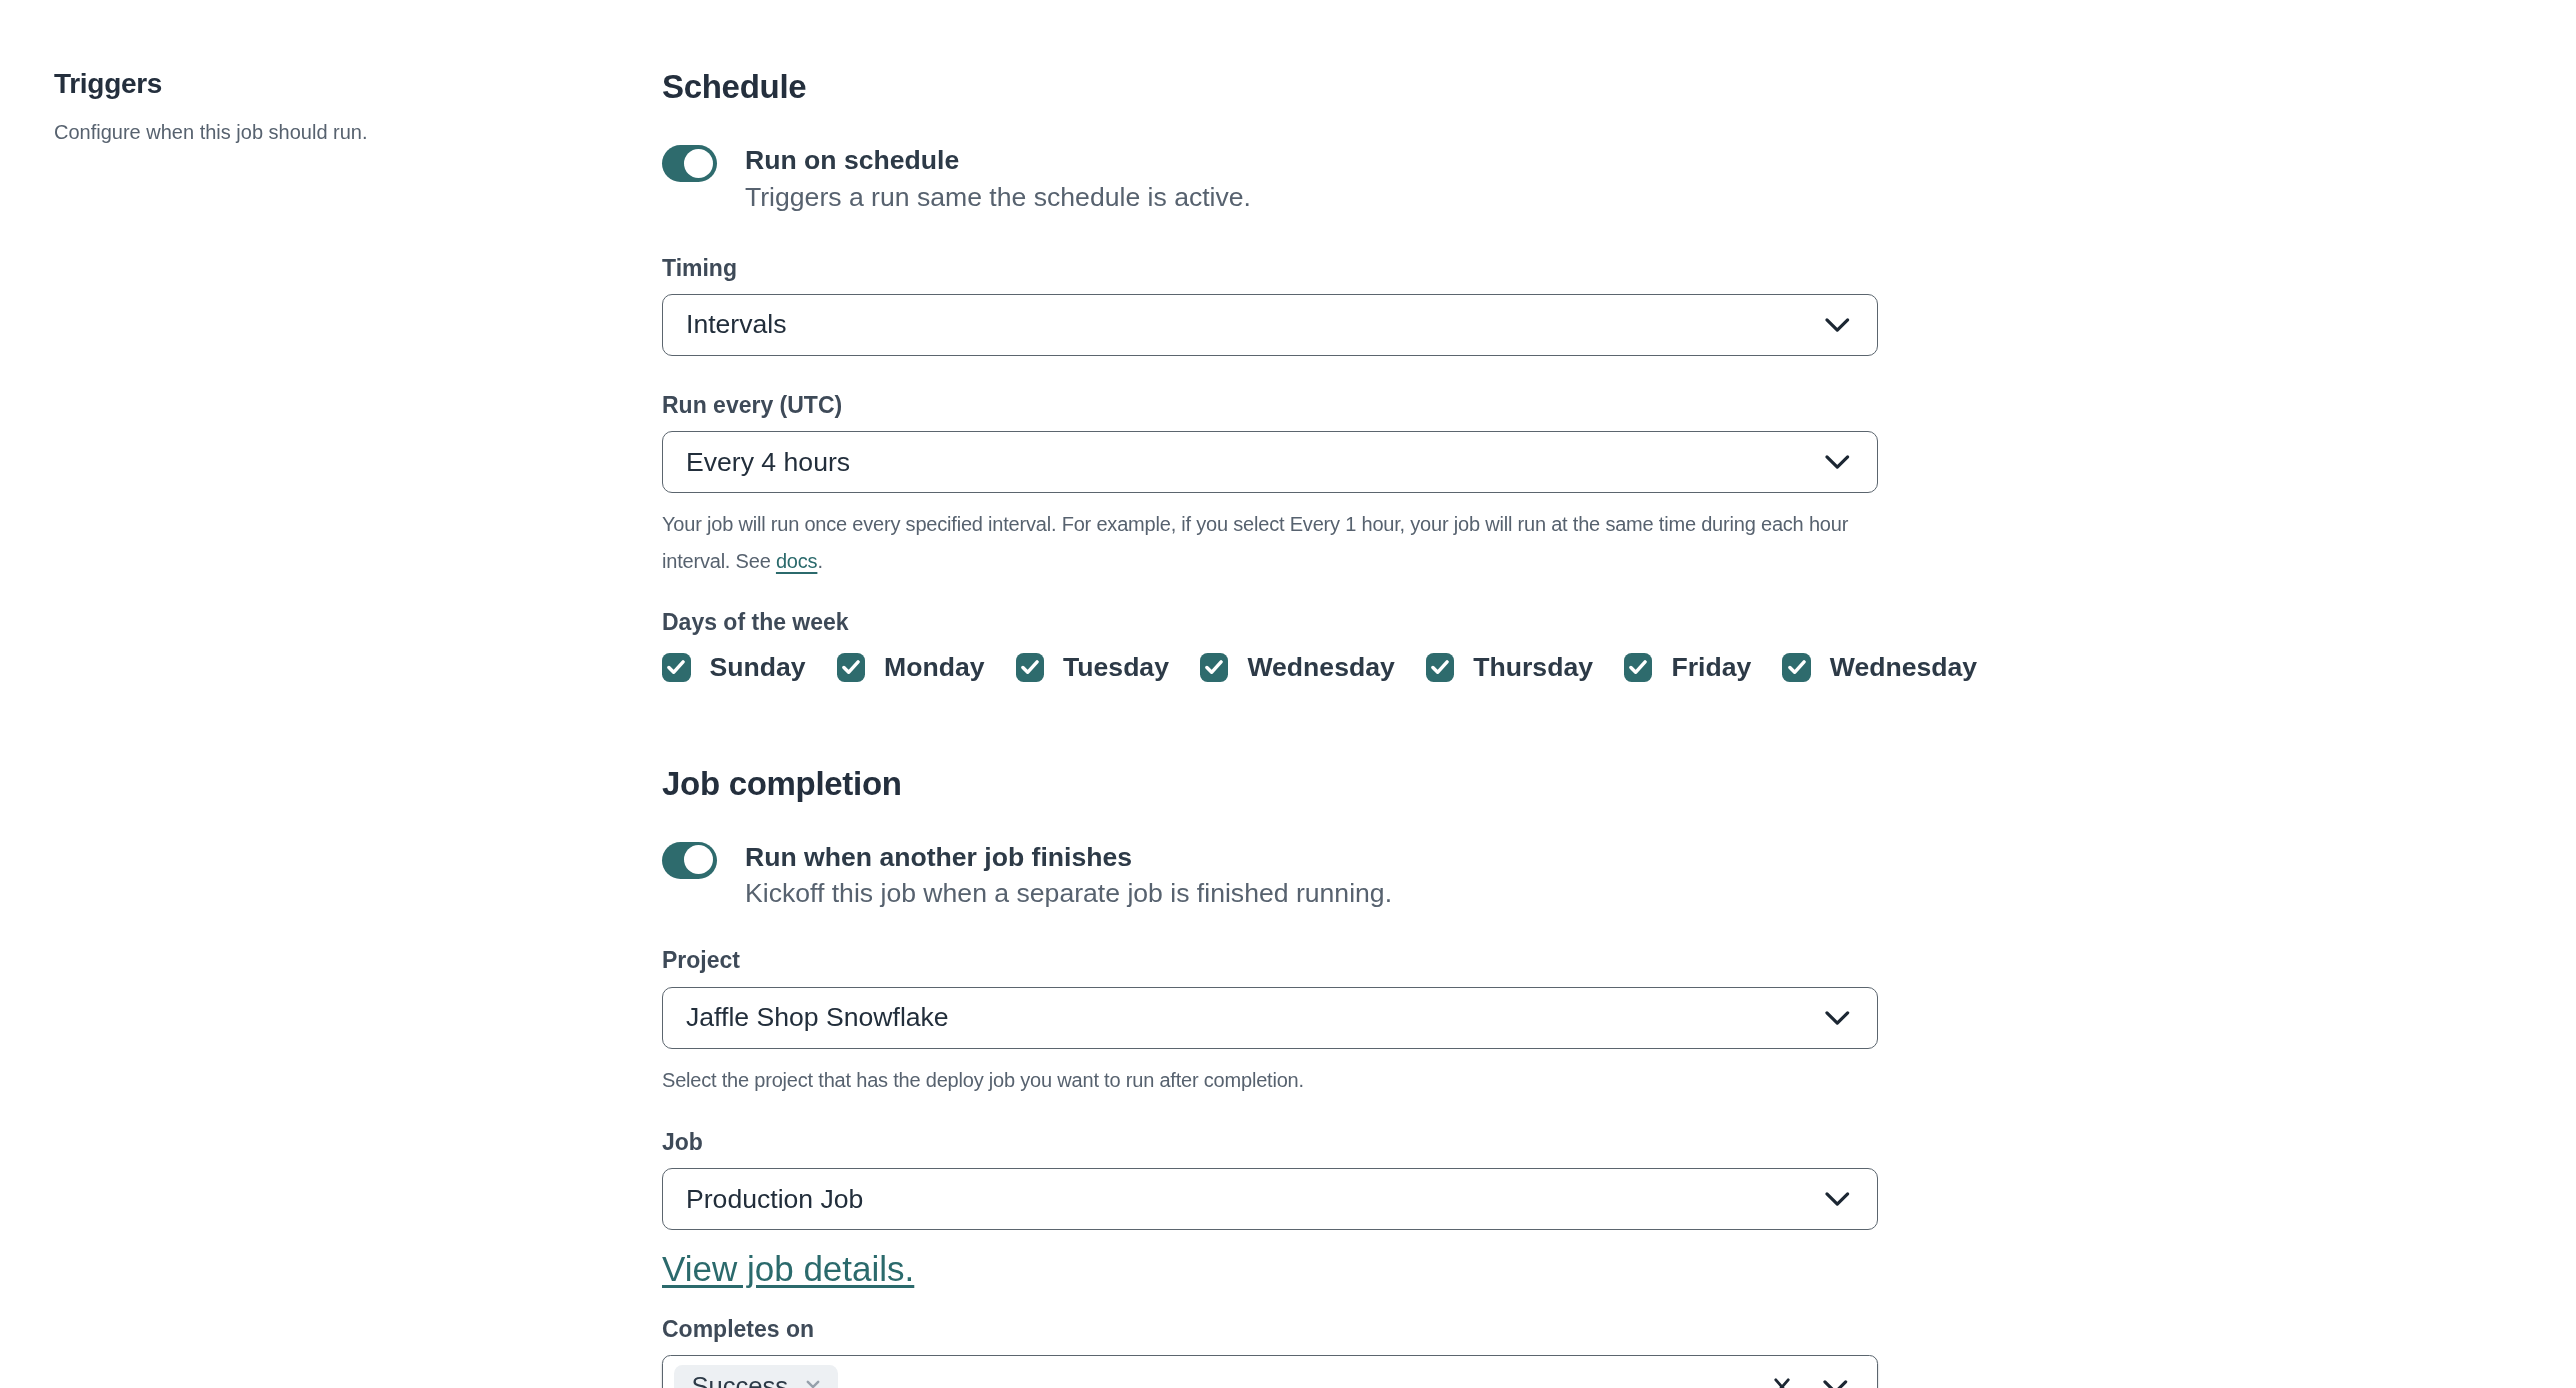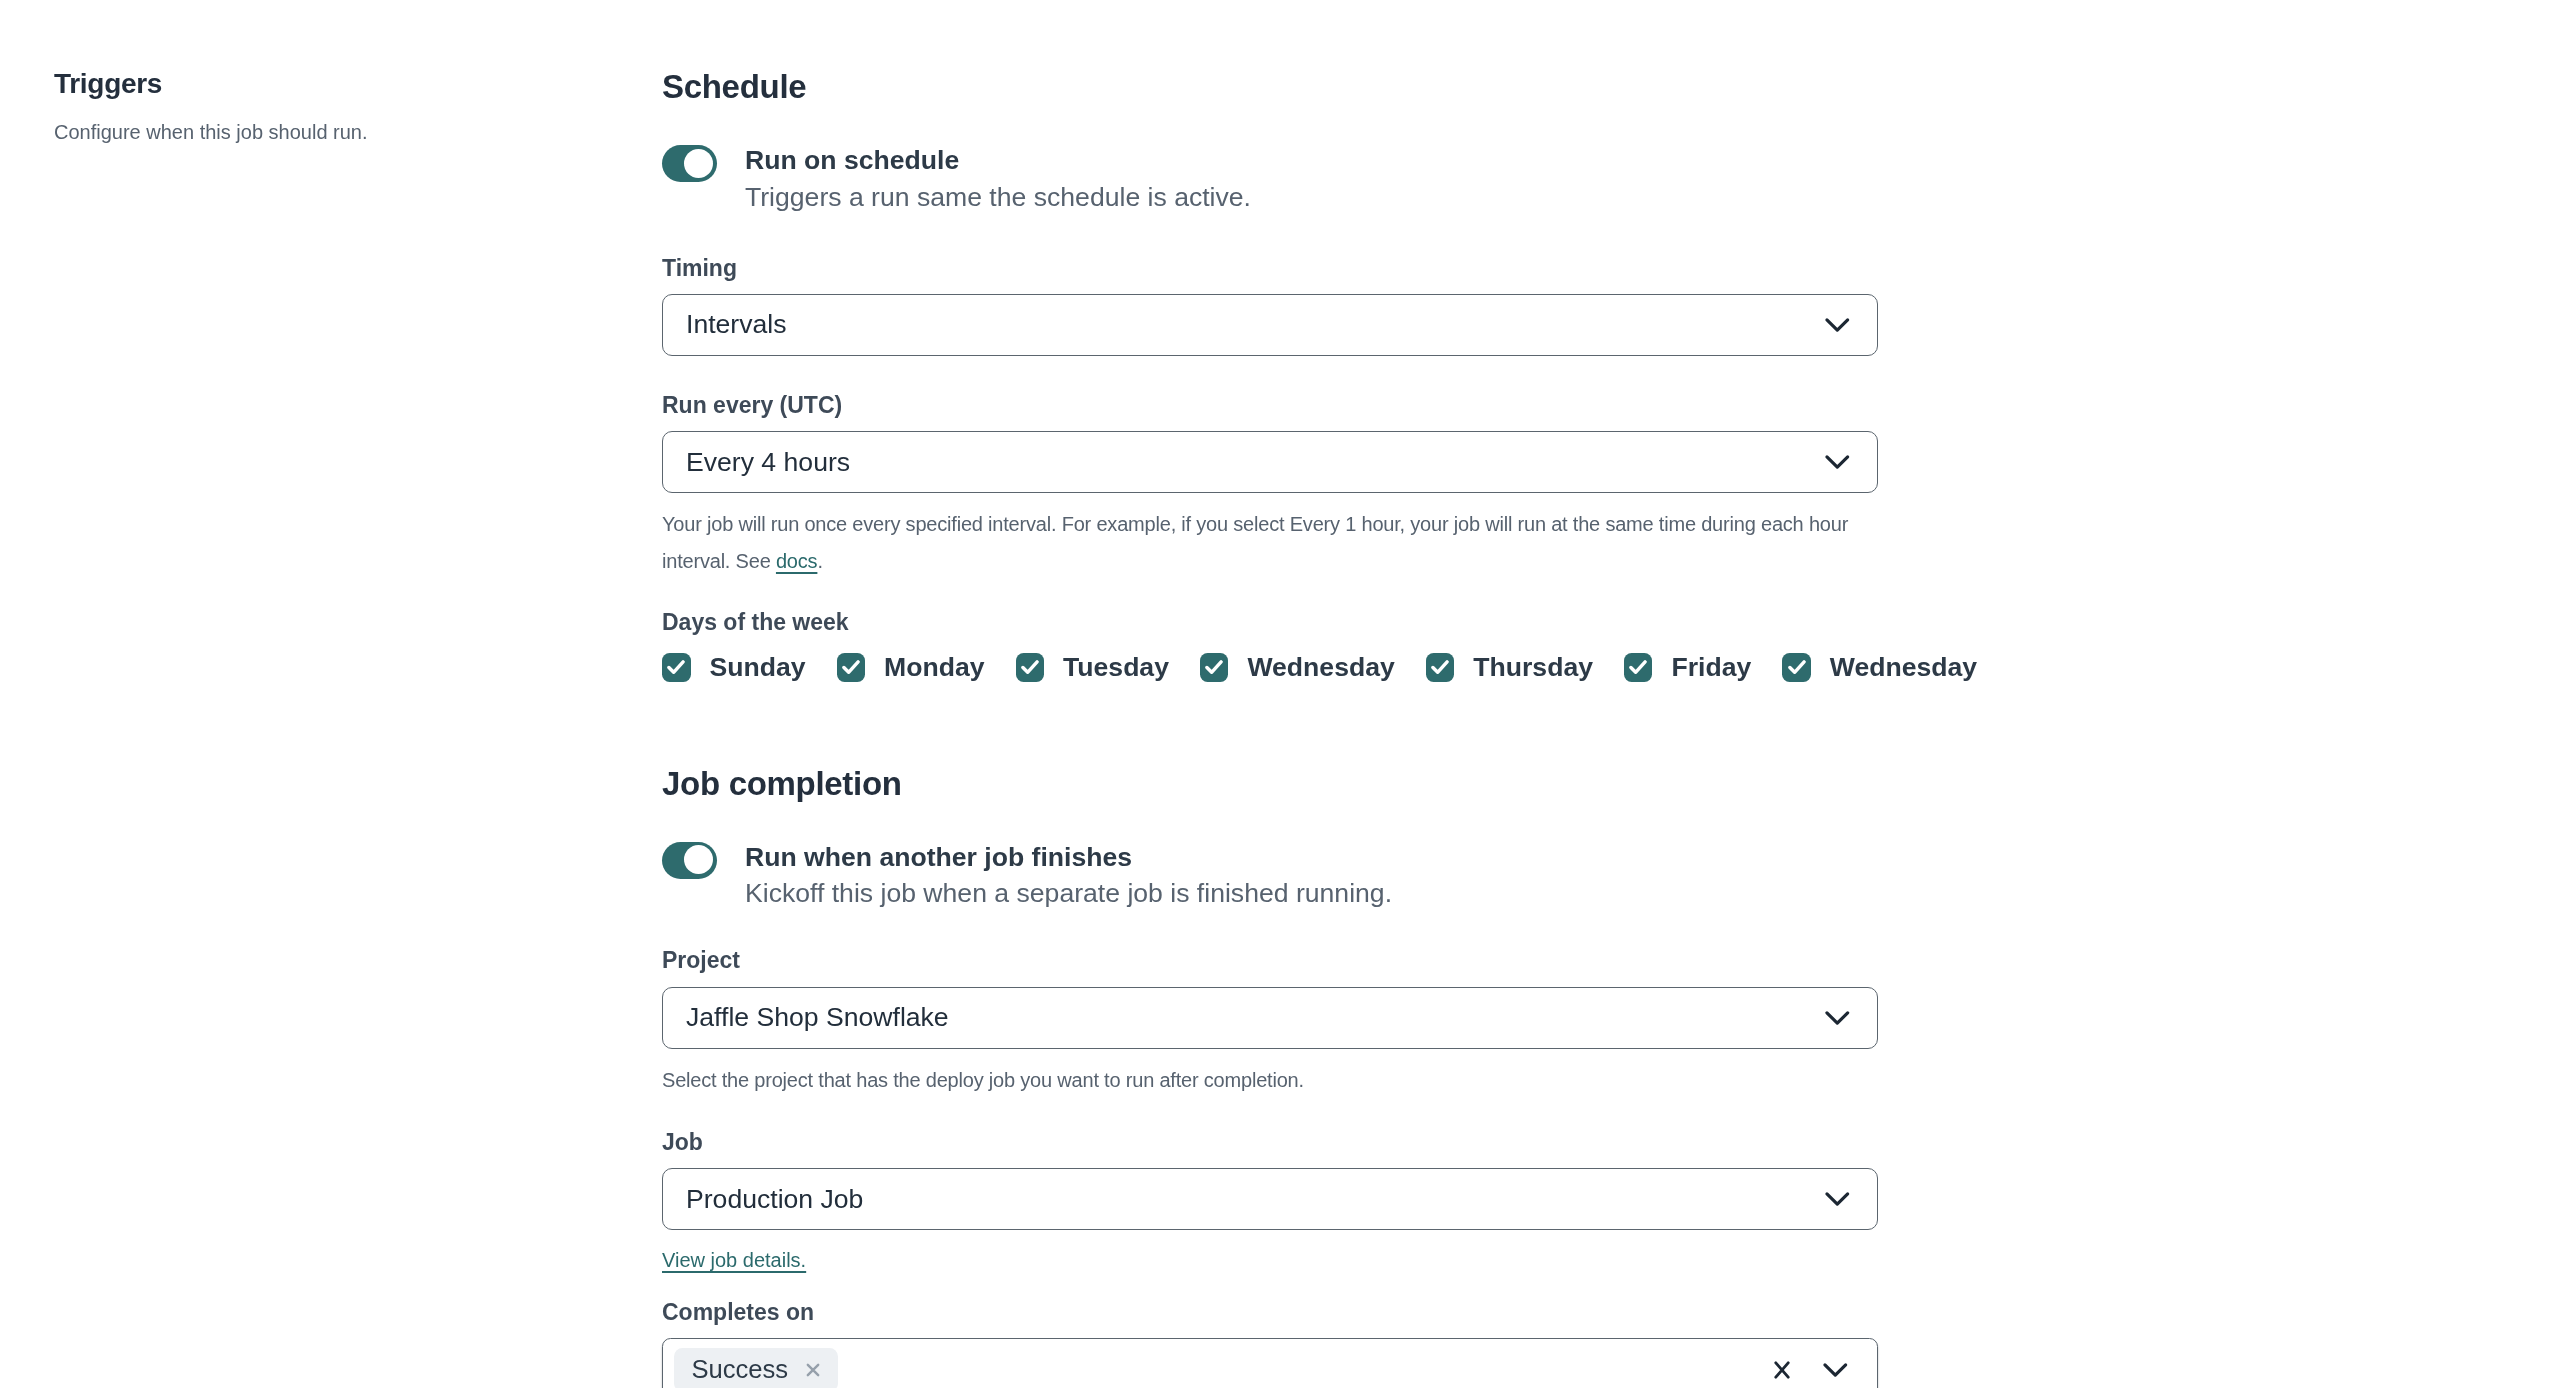--- a/index.html
+++ b/index.html
@@ -110,21 +110,21 @@
     margin-top: 13px;
   }
   a.inline-link, a.block-link {
     color: #2b6a6c;
     text-decoration: underline;
     text-underline-offset: 3.8px;
     cursor: pointer;
   }
   a.block-link {
     display: inline-block;
-    font-size: 20px;
+    font-size: 35px;
     margin-top: 19px;
   }
   
   .days-field { margin-bottom: 9px; }
   .days-row {
     display: flex;
     align-items: center;
     gap: 31px;
     margin-top: 16px;
   }

